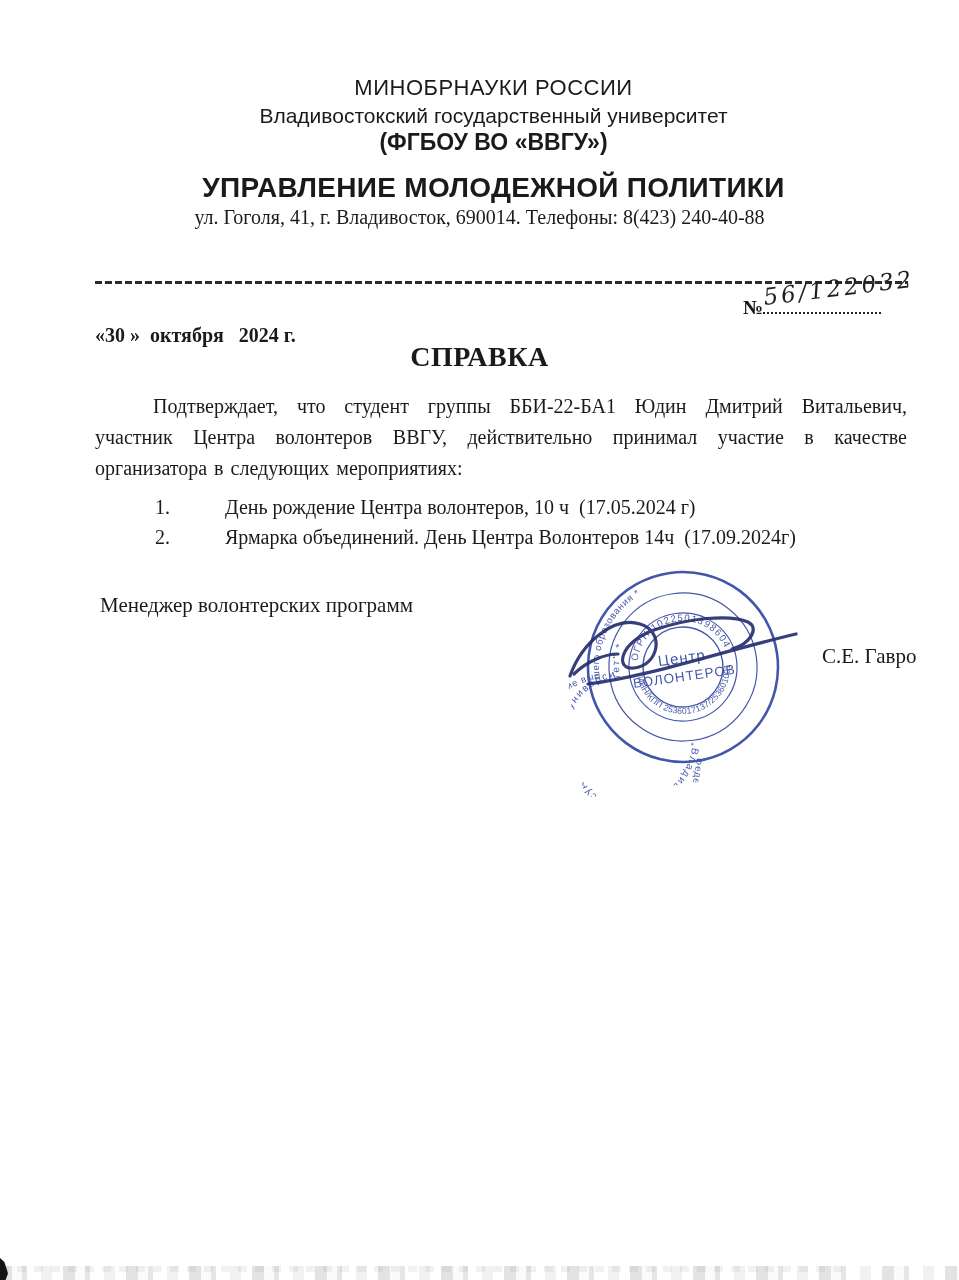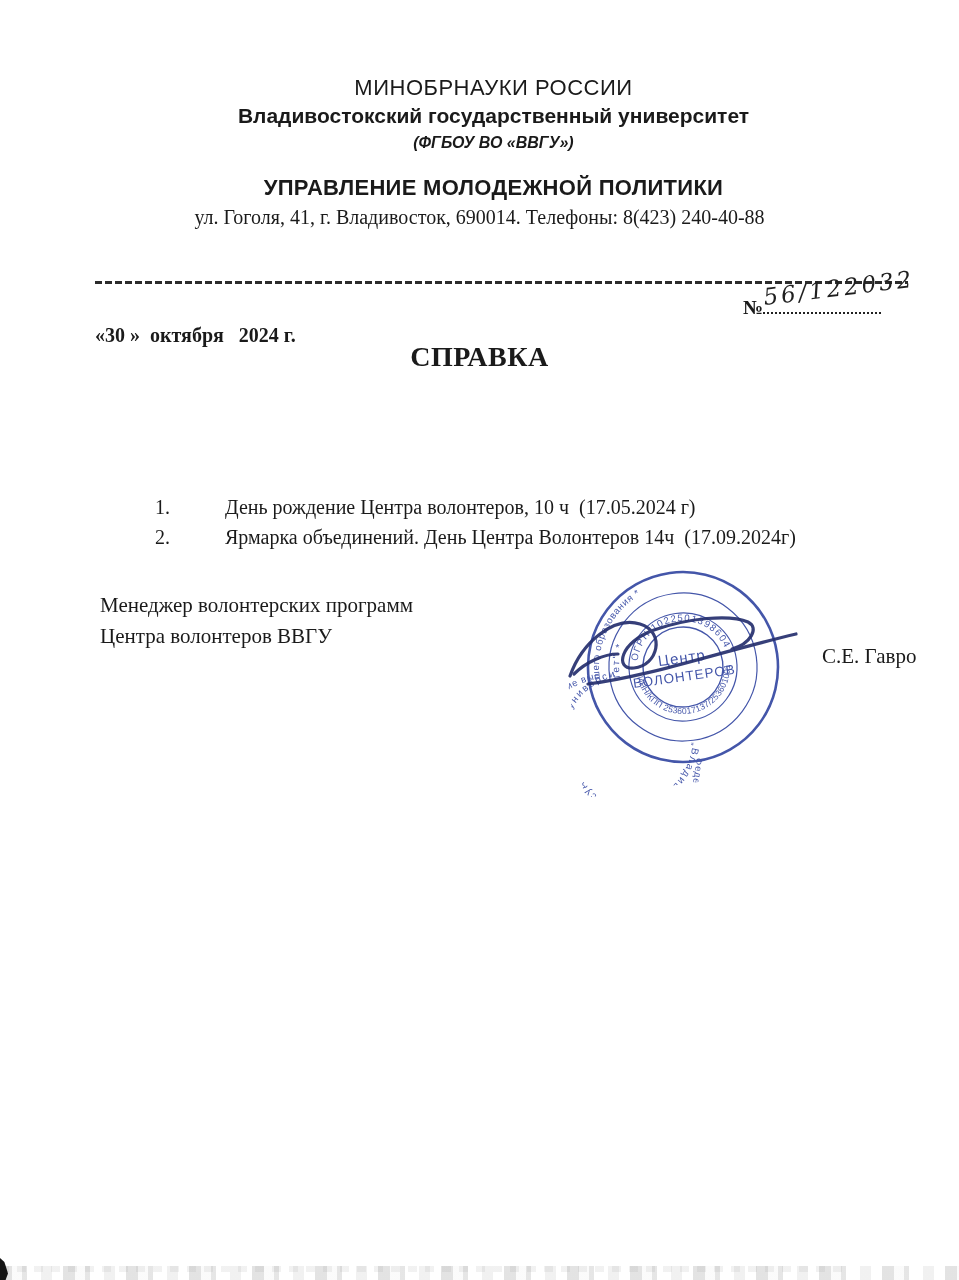--- a/index.html
+++ b/index.html
@@ -7,23 +7,23 @@
   .page {
     position:relative; width:959px; height:1280px; background:#ffffff;
     font-family:"Liberation Serif", serif; color:#1a1a1a; overflow:hidden;
   }
   
   .letterhead { position:absolute; top:74px; left:0; width:100%; text-align:center; }
   .lh-sans   { font-family:"Liberation Sans", sans-serif;padding-left:28px; }
   .lh-line1  { font-size:22px; line-height:28px; letter-spacing:.5px; }
   .lh-line2  { font-size:19px; line-height:25px; }
   .lh-line3  { font-size:19px; line-height:25px; }
-  .lh-line4  { font-size:21px; line-height:27px; font-weight:bold; }
-  .lh-line5  { font-size:16px; line-height:27px; font-weight:bold;font-style:italic; }
-  .lh-dept   { font-size:22px; line-height:32px; font-weight:bold; margin-top:16px; letter-spacing:.3px; }
+  .lh-line4  { font-size:21px; line-height:27px; font-weight:normal; }
+  .lh-line5  { font-size:23px; line-height:27px; font-weight:bold; }
+  .lh-dept   { font-size:28px; line-height:32px; font-weight:bold; margin-top:16px; letter-spacing:.3px; }
   .lh-addr   { font-family:"Liberation Serif", serif; font-size:20px; line-height:26px; font-weight:normal; }
   
   .dashed-rule {
     position:absolute; top:281px; left:95px; width:813px; height:3px;
     background:repeating-linear-gradient(90deg,#2b2b2b 0 7px, transparent 7px 10px);
   }
   
   .dateline { position:absolute; top:294px; left:95px; right:50px; height:34px;
               font-weight:bold; font-size:20px; }
   .date-left { position:absolute; left:0; top:2px; white-space:pre;margin-top:28px; }
@@ -100,35 +100,35 @@
   <div class="dateline">
     <span class="date-left">«30 »  октября   2024 г.</span>
     <span class="num-group">
       <span class="num-label">№</span><span class="num-dots"></span>
       <span class="handwritten-num">56/122032</span>
     </span>
   </div>
 
   <div class="doc-title">СПРАВКА</div>
 
+  <div class="body-par">Подтверждает, что студент группы ББИ-22-БА1 Юдин Дмитрий Витальевич, участник Центра волонтеров ВВГУ, действительно принимал участие в качестве организатора в следующих мероприятиях:</div>
 
   <div class="event-list">
     <div class="event-row">
       <span class="event-num">1.</span>
       <span class="event-text">День рождение Центра волонтеров, 10 ч  (17.05.2024 г)</span>
     </div>
     <div class="event-row">
       <span class="event-num">2.</span>
       <span class="event-text">Ярмарка объединений. День Центра Волонтеров 14ч  (17.09.2024г)</span>
     </div>
   </div>
 
   <div class="sign-role">
     <div>Менеджер волонтерских программ</div>
-    <div>Центра волонтеров ВВГУ</div>
   </div>
 
   <svg class="stamp" viewBox="-116 -116 232 232">
     <circle r="95" stroke-width="2.6"></circle>
     <circle r="74" stroke-width="1.2"></circle>
     <circle r="54" stroke-width="1.2"></circle>
     <circle r="40" stroke-width="1.4"></circle>
     <defs>
       <path id="ring1" d="M 0,84 A 84,84 0 1,1 -84,0 A 84,84 0 1,1 0,84"></path>
       <path id="ring2" d="M 0,64 A 64,64 0 1,1 -64,0 A 64,64 0 1,1 0,64"></path>

